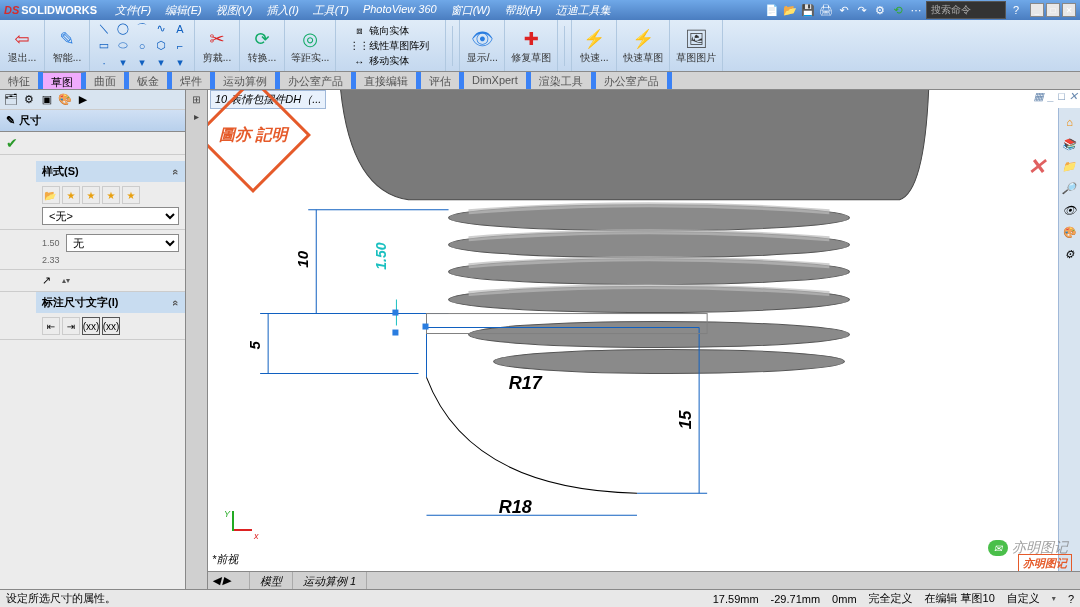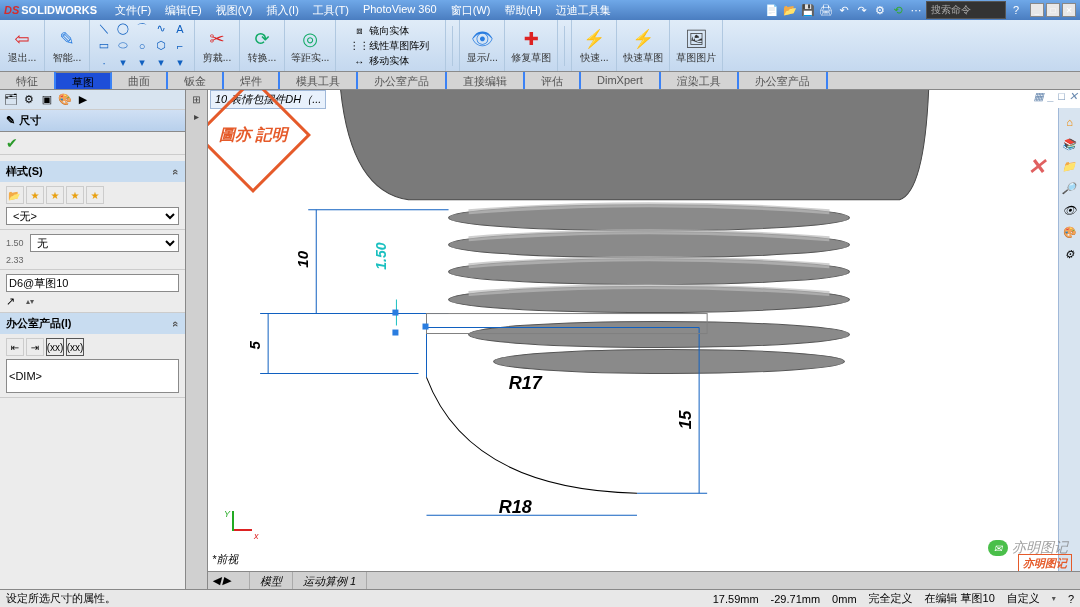--- a/index.html
+++ b/index.html
@@ -3,56 +3,56 @@
 <meta charset="utf-8">
 <style>
   * { box-sizing: border-box; margin: 0; padding: 0; font-family: "Microsoft YaHei", sans-serif; }
   body { width: 1080px; height: 607px; background: #f0f0f0; overflow: hidden; position: relative; font-size: 12px; }
   
   
   .titlebar { height: 20px; background: linear-gradient(#6fa8e8, #4a7dc0); color: #fff; display: flex; align-items: center; padding: 0 4px; }
   .logo { display: flex; align-items: center; gap: 2px; font-weight: bold; font-size: 11px; color: #fff; }
   .logo .ds { color: #d62c2c; font-style: italic; font-weight: bold; }
   .menubar { display: flex; gap: 2px; margin-left: 12px; font-size: 11px; }
-  .menubar div { padding: 2px 6px; color: #fff; cursor: default; }
+  .menubar div { padding: 2px 6px; color: #fff; cursor: default; font-style: italic; }
   .title-tools { margin-left: auto; display: flex; gap: 2px; align-items: center; }
   .title-btn { width: 14px; height: 14px; background: #e8e8e8; border: 1px solid #888; font-size: 8px; display: flex; align-items: center; justify-content: center; }
   .title-icon { width: 16px; height: 16px; display: flex; align-items: center; justify-content: center; font-size: 11px; }
   .search-cmd { background: #333; color: #aaa; padding: 1px 4px; font-size: 10px; min-width: 80px; border: 1px solid #555; }
   .win-controls { display: flex; gap: 2px; margin-left: 4px; }
   
   
   .ribbon { height: 52px; background: linear-gradient(#e0ecf8, #c4d8ef); border-bottom: 1px solid #8a8a8a; display: flex; }
   .ribbon-group { border-right: 1px solid #b0c8e0; padding: 2px 6px; display: flex; flex-direction: column; align-items: center; justify-content: center; }
   .ribbon-bigbtn { display: flex; flex-direction: column; align-items: center; font-size: 10px; color: #333; min-width: 32px; }
   .ribbon-bigbtn .ico { width: 24px; height: 24px; display: flex; align-items: center; justify-content: center; font-size: 18px; }
   .ribbon-grid { display: grid; grid-template-columns: repeat(5, 16px); gap: 3px; }
   .ribbon-grid div { width: 16px; height: 14px; display: flex; align-items: center; justify-content: center; font-size: 11px; color: #1060c0; }
   .ribbon-stack { display: flex; flex-direction: column; font-size: 10px; gap: 1px; }
   .ribbon-stack-row { display: flex; align-items: center; gap: 3px; }
   .ribbon-stack-row .si { width: 14px; height: 14px; display: flex; align-items: center; justify-content: center; }
   
   
   .tabstrip { height: 18px; background: #d4d4d4; border-bottom: 1px solid #888; display: flex; font-size: 11px; }
-  .tabstrip div { padding: 2px 16px; border-right: 2px solid #3b82f6; color: #555; }
-  .tabstrip .active { background: #1d4ed8; color: #000; border-top: 1px solid #888; }
+  .tabstrip div { padding: 2px 8px; border-right: 5px solid #3b82f6; color: #555; }
+  .tabstrip .active { background: #f0abfc; color: #000; border-top: 1px solid #888; }
   
   
   .main { position: absolute; top: 90px; bottom: 18px; left: 0; right: 0; display: flex; }
   
   
   .leftpanel { width: 186px; background: #ececec; border-right: 1px solid #888; display: flex; flex-direction: column; font-size: 11px; }
   .lp-iconrow { height: 20px; display: flex; gap: 4px; padding: 2px 4px; border-bottom: 1px solid #ccc; align-items: center; background: #d8e4f0; }
   .lp-iconrow div { width: 14px; height: 14px; display: flex; align-items: center; justify-content: center; }
   .lp-header { background: linear-gradient(#d0e0f4, #b8d0ec); padding: 3px 6px; font-weight: bold; border-bottom: 1px solid #8a8a8a; display:flex; align-items:center; gap:4px; }
   .lp-confirm { padding: 3px 6px; color: #2a9a2a; font-size: 14px; border-bottom: 1px solid #ccc; }
   .lp-tabs { display: flex; font-size: 11px; border-bottom: 1px solid #888; }
   .lp-tabs div { padding: 3px 8px; border: 1px solid #888; border-bottom: none; background: #d8d8d8; margin-right: -1px; }
   .lp-tabs .active { background: #f4f4f4; }
-  .lp-section { border-bottom: 1px solid #ccc; }
+  .lp-section { border-bottom: 1px solid #ccc; padding-left: 36px; }
   .lp-section-h { background: #c8dcf0; padding: 3px 6px; font-weight: bold; display: flex; justify-content: space-between; align-items: center; position: relative; }
   .lp-section-h::after { content:"\00AB"; transform: rotate(90deg); position:absolute; right:6px; color:#555; }
   .lp-section-body { padding: 4px 6px; display: flex; flex-direction: column; gap: 3px; }
   .lp-row { display: flex; align-items: center; gap: 4px; }
   .lp-row select, .lp-row input { flex: 1; font-size: 11px; height: 18px; border: 1px solid #8a8a8a; padding: 0 2px; background: #fff; }
   .lp-icons { display: flex; gap: 2px; }
   .lp-icons div { width: 18px; height: 18px; border: 1px solid #ccc; display: flex; align-items: center; justify-content: center; font-size: 10px; }
   
   
   .gutter { width: 22px; background: #d0d0d0; border-right: 1px solid #888; display: flex; flex-direction: column; align-items: center; padding-top: 4px; gap: 6px; font-size: 10px; color: #444; }
@@ -234,21 +234,21 @@
     </div>
   </div>
 </div>
 
 <div class="tabstrip">
   <div>特征</div>
   <div class="active">草图</div>
   <div>曲面</div>
   <div>钣金</div>
   <div>焊件</div>
-  <div>模具工具</div>
+  <div>运动算例</div>
   <div>办公室产品</div>
   <div>直接编辑</div>
   <div>评估</div>
   <div>DimXpert</div>
   <div>渲染工具</div>
   <div>办公室产品</div>
 </div>
 
 <div class="main">
 
@@ -288,40 +288,34 @@
           <select><option>无</option></select>
         </div>
         <div class="lp-row">
           <div style="width:20px;font-size:9px;color:#666">2.33</div>
         </div>
       </div>
     </div>
     <div class="lp-section">
       <div class="lp-section-body">
         <div class="lp-row">
-            <input value="D6@草图10" style="">
-          </div>
-        <div class="lp-row">
           <div style="width:16px">↗</div>
           <div class="arrow">▴▾</div>
         </div>
       </div>
     </div>
     <div class="lp-section">
-      <div class="lp-section-h">办公室产品(I)</div>
+      <div class="lp-section-h">标注尺寸文字(I)</div>
       <div class="lp-section-body">
         <div class="lp-icons">
           <div>⇤</div>
           <div>⇥</div>
           <div style="border:1px solid #555">(xx)</div>
           <div style="border:1px solid #555">(xx)</div>
         </div>
-        <div class="lp-row">
-            <input style="height: 34px;" value="&lt;DIM&gt;">
-          </div>
       </div>
     </div>
   </div>
 
   <div class="gutter">
     <div>⊞</div>
     <div>▸</div>
   </div>
 
   <div class="viewport">

